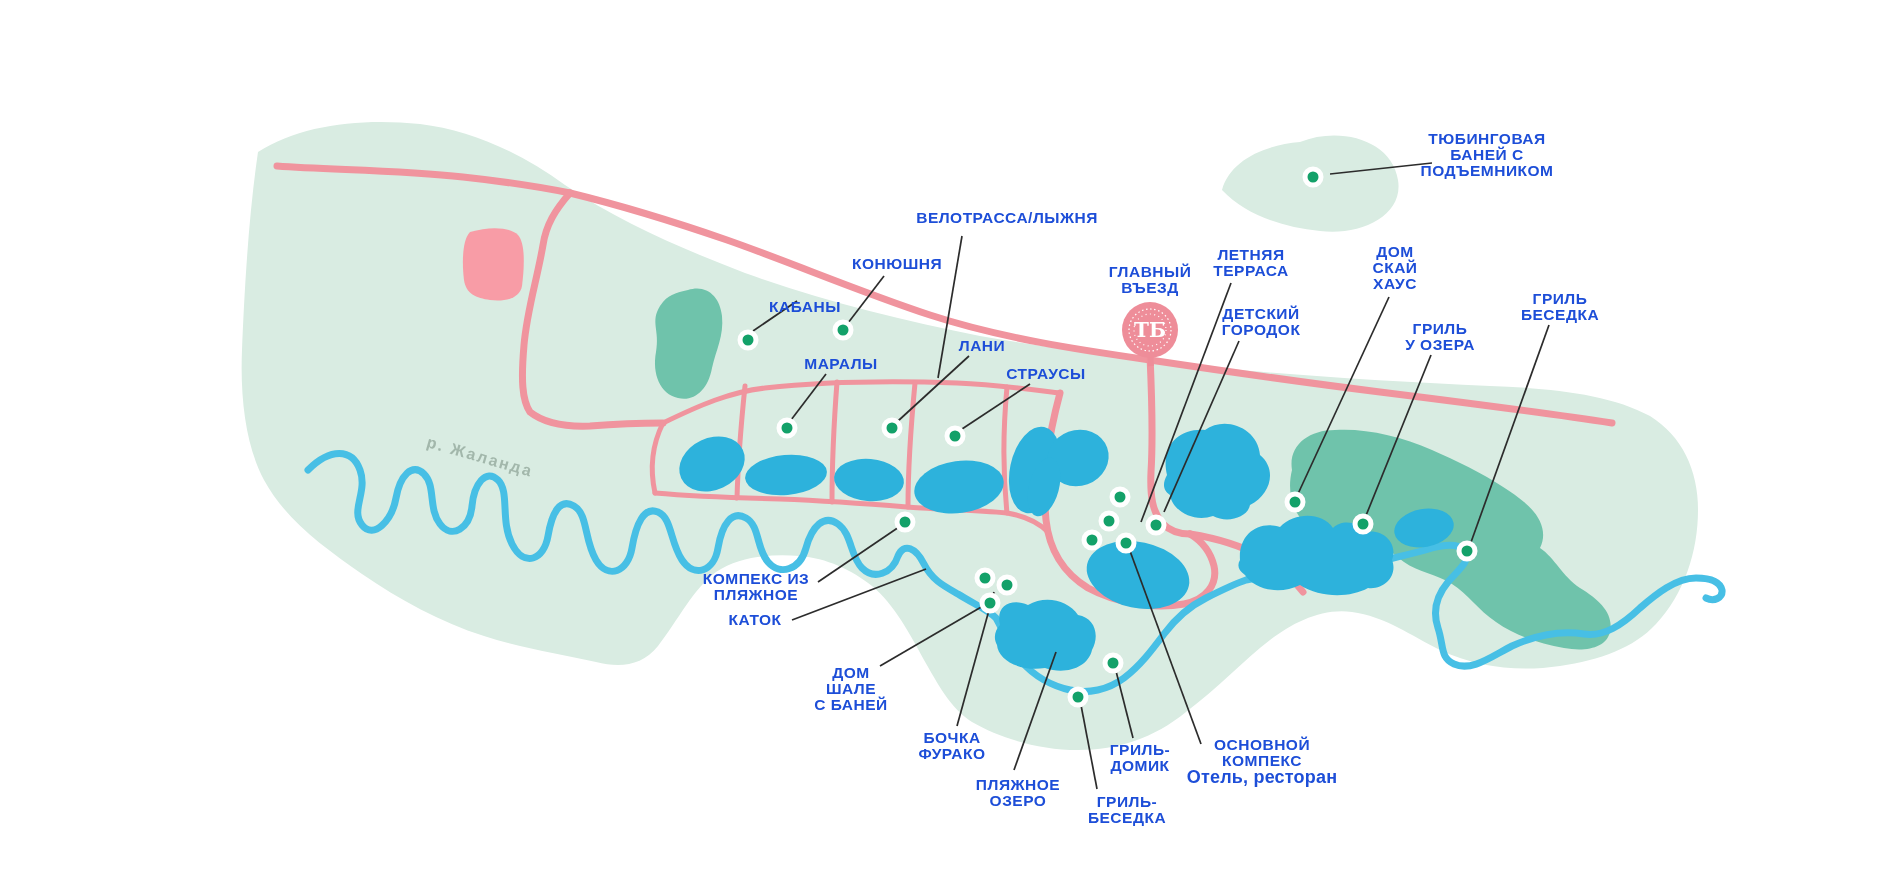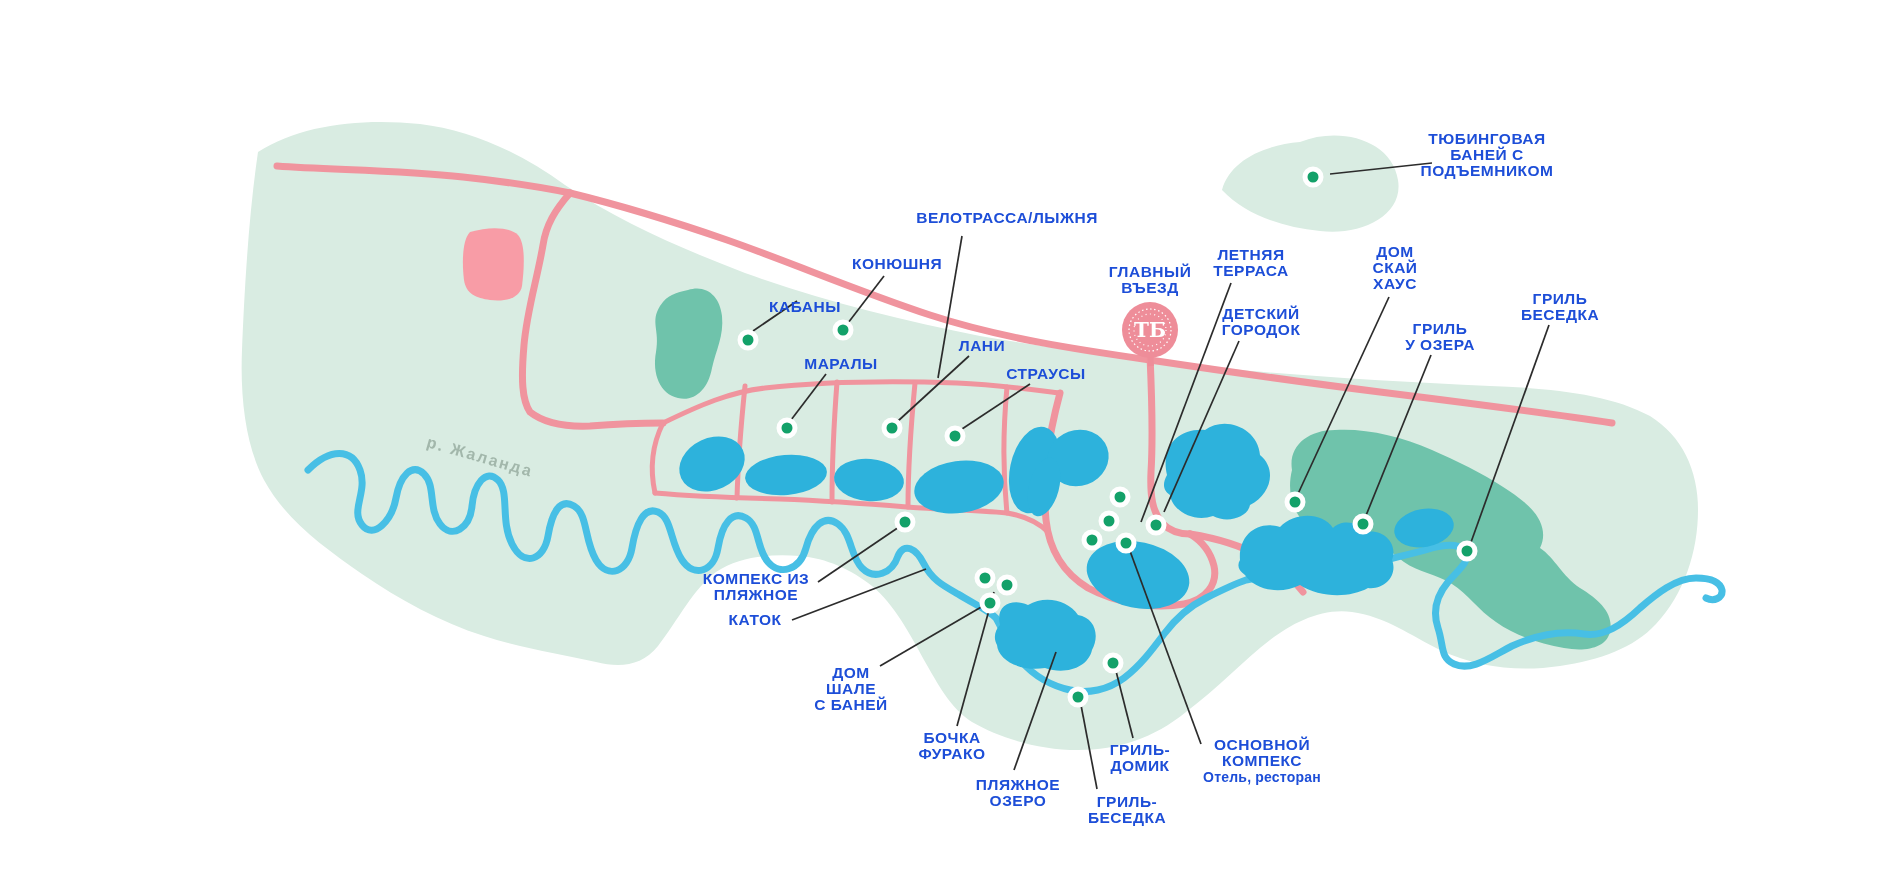--- a/index.html
+++ b/index.html
@@ -1,21 +1,21 @@
 <!DOCTYPE html>
 <html><head>
 <meta charset="utf-8">
 <style>
   html,body{margin:0;padding:0;background:#fff;}
   .stage{position:relative;width:1900px;height:888px;background:#ffffff;overflow:hidden;
          font-family:"Liberation Sans",sans-serif;}
   .stage svg{position:absolute;left:0;top:0;}
   .lbl{position:absolute;transform:translateX(-50%);text-align:center;color:#1d4ed8;
        font-weight:bold;font-size:15.5px;line-height:16px;letter-spacing:.5px;white-space:nowrap;}
-  .lbl .sub{font-size:14px;letter-spacing:.2px;}
+  .lbl .sub{font-size:18px;letter-spacing:.2px;}
   .river-label{position:absolute;color:#a2b7ab;font-weight:bold;font-size:16px;
        letter-spacing:2px;transform:rotate(16deg);white-space:nowrap;}
   .territory{fill:#d9ece2;}
   .forest{fill:#6fc3ab;}
   .lake{fill:#2db2dc;}
   .river{stroke:#47bfe5;stroke-width:7;fill:none;stroke-linecap:round;stroke-linejoin:round;}
   .road{stroke:#f0949e;stroke-width:7;fill:none;stroke-linecap:round;stroke-linejoin:round;}
   .fence{stroke:#f0949e;stroke-width:5;fill:none;stroke-linecap:round;}
   .sq{fill:#f89ca6;}
   .mk{fill:#13a169;stroke:#ffffff;stroke-width:5;}

